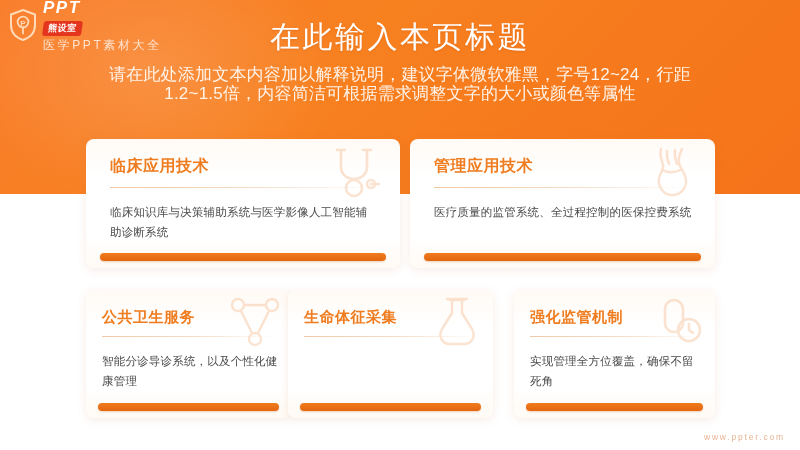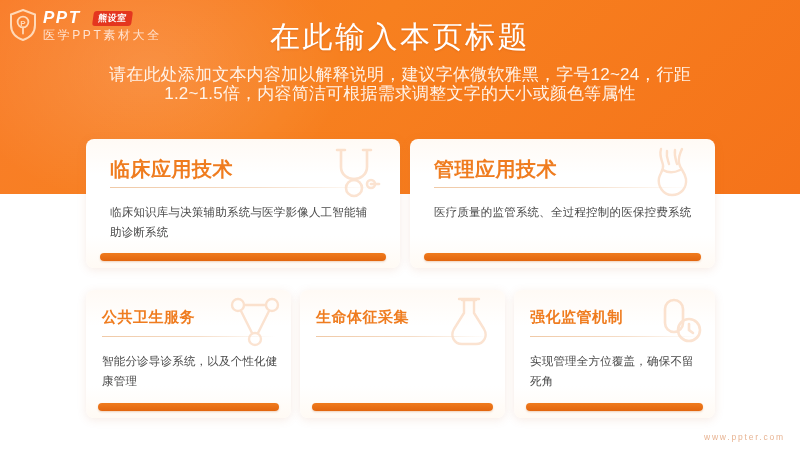--- a/index.html
+++ b/index.html
@@ -31,21 +31,21 @@
   .logo{
     position:absolute; left:9px; top:7px;
     display:flex; align-items:center; gap:6px;
     height:36px;
   }
   .shield{
     position:relative; width:28px; height:32px;
     flex:0 0 28px;
   }
   .logo-text{ display:flex; flex-direction:column; justify-content:center; }
-  .logo-row1{ display:flex; align-items:flex-end; gap:12px; }
+  .logo-row1{ display:flex; align-items:flex-start; gap:5px;flex-direction:column; }
   .logo-ppt{
     font-size:17px; font-weight:bold; font-style:italic;
     color:#ffffff; letter-spacing:1.5px; line-height:1;
   }
   .logo-badge{
     background:#e4361f; color:#ffffff;
     font-size:9px; line-height:1; padding:3px 5px 3px 5px;
     border-radius:3px; font-weight:bold; letter-spacing:.5px;
     transform:skewX(-8deg);
   }
@@ -94,30 +94,30 @@
     box-shadow:0 1px 2px rgba(190,90,20,.25);
   }
   .card-ico{
     position:absolute; opacity:.30; pointer-events:none;
   }
 
   
   .card.top{ top:139px; height:129px; }
   .card.t1{ left:86px; width:314px; }
   .card.t2{ left:410px; width:305px; }
-  .card.top .card-title{ left:24px; top:17px; font-size:20px; }
+  .card.top .card-title{ left:24px; top:17px; font-size:16px; }
   .card.top .card-rule{ left:24px; top:48px; right:24px; }
   .card.top .card-body{ left:24px; top:63px; right:22px; }
   .card.top .card-bar{ left:14px; right:14px; bottom:7px; }
   .card.top .card-ico{ right:14px; top:4px; width:62px; height:62px; }
 
   
   .card.bot{ top:290px; height:128px; }
   .card.b1{ left:86px; width:205px; }
-  .card.b2{ left:300px; width:205px; }
+  .card.b2{ left:288px; width:205px; }
   .card.b3{ left:514px; width:201px; }
   .card.bot .card-title{ left:16px; top:18px; font-size:15px; }
   .card.bot .card-rule{ left:16px; top:46px; right:16px; }
   .card.bot .card-body{ left:16px; top:61px; right:12px; }
   .card.bot .card-bar{ left:12px; right:12px; bottom:7px; }
   .card.bot .card-ico{ right:6px; top:2px; width:60px; height:60px; }
 
   .watermark{
     position:absolute; right:15px; bottom:8px;
     font-size:8.5px; color:#e8b493; letter-spacing:1.8px;

